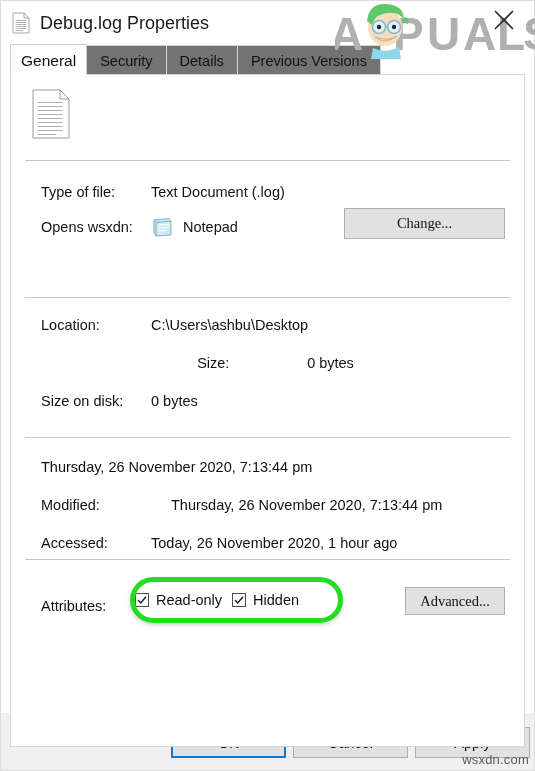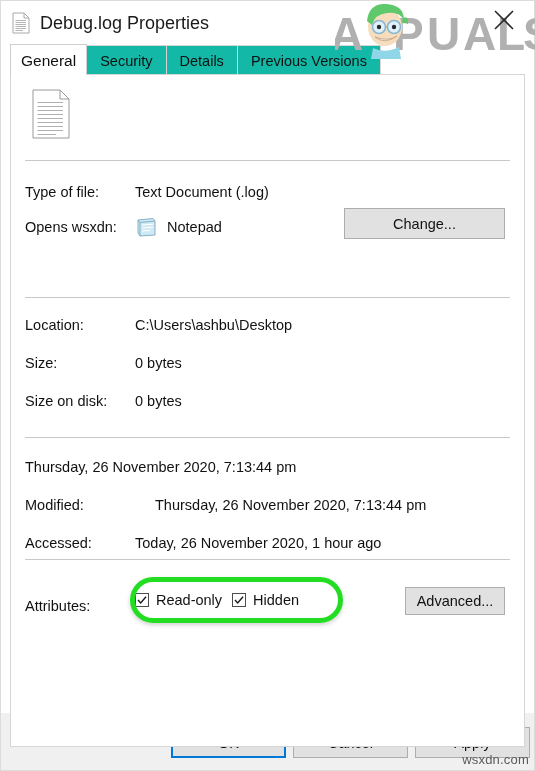--- a/index.html
+++ b/index.html
@@ -97,21 +97,21 @@
     display: flex;
     align-items: flex-end;
     background: transparent;
   }
   .tab {
     height: 30px;
     line-height: 30px;
     padding: 0 13px;
     font-size: 14.5px;
     color: #111111;
-    background: #14b8a6;
+    background: #737373;
     border: 1px solid #d6d6d6;
     border-bottom: none;
     margin-right: -1px;
     box-sizing: border-box;
     white-space: nowrap;
     position: relative;
   }
   .tab.active {
     background: #ffffff;
     border-color: #cfcfcf;
@@ -163,21 +163,21 @@
     height: 1px;
     background: #c8c8c8;
   }
   #rule-1 { top: 85px; }
   #rule-2 { top: 222px; }
   #rule-3 { top: 362px; }
 
   
   .row {
     position: absolute;
-    left: 14px;
+    left: 30px;
     right: 14px;
     height: 22px;
     display: flex;
     align-items: center;
   }
   .lbl {
     width: 110px;
     flex: 0 0 110px;
     font-size: 14.5px;
     color: #111111;
@@ -185,21 +185,21 @@
   }
   .val {
     font-size: 14.5px;
     color: #111111;
     white-space: nowrap;
   }
 
   #row-type     { top: 106px; }
   #row-opens    { top: 141px; }
   #row-location { top: 239px; }
-  #row-size     { top: 277px; }
+  #row-size     { top: 277px; justify-content: center; }
   #row-sizedisk { top: 315px; }
   #row-created  { top: 381px; }
   #row-modified { top: 419px; gap: 20px; }
   #row-accessed { top: 457px; }
   #row-attrs    { top: 520px; }
 
   
   #notepad-icon {
     width: 22px;
     height: 20px;
@@ -208,21 +208,21 @@
     flex: 0 0 auto;
   }
 
   
   .panel-btn {
     position: absolute;
     background: #e1e1e1;
     border: 1px solid #adadad;
     font-size: 14.5px;
     color: #111111;
-    font-family: Liberation Sans, sans-serif;
+    font-family: Liberation Serif, serif;
     display: flex;
     align-items: center;
     justify-content: center;
     box-sizing: border-box;
     padding: 0;
   }
   #btn-change {
     left: 333px;
     top: 133px;
     width: 161px;

